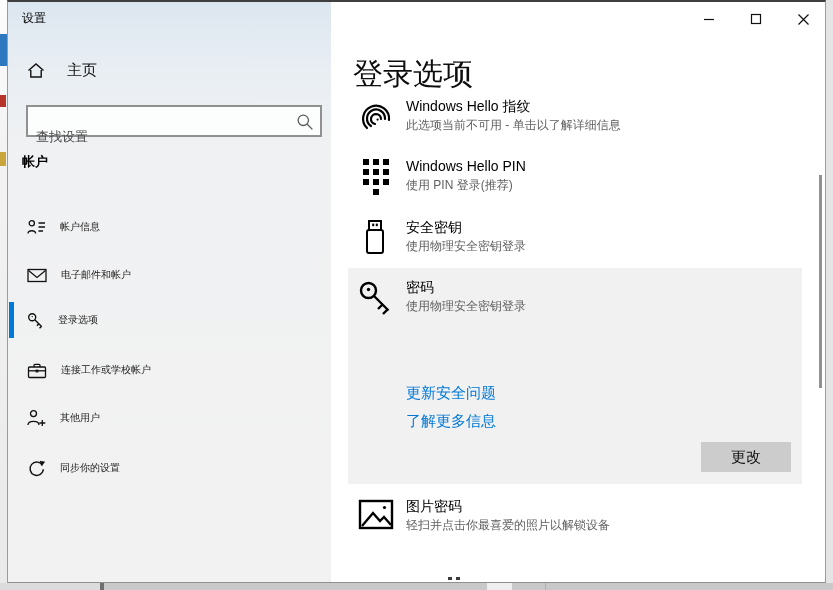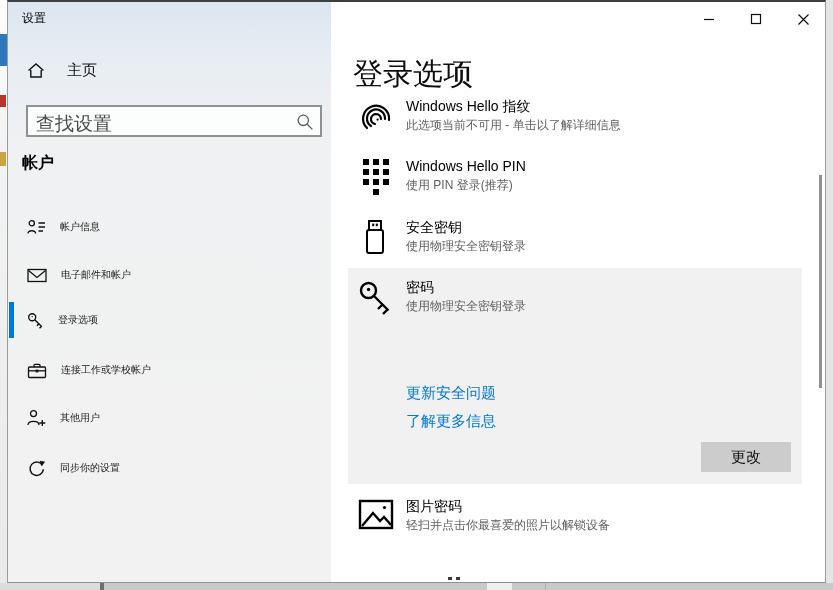--- a/index.html
+++ b/index.html
@@ -31,26 +31,26 @@
 
   .win-controls .wc{position:absolute;top:6px;width:34px;height:22px;border:0;background:transparent;
                     padding:0;display:flex;align-items:center;justify-content:center;cursor:pointer;}
   .wc.min{left:684px;} .wc.max{left:731px;} .wc.close{left:778px;}
 
   
   .home-row{position:absolute;left:19px;top:55px;height:26px;display:flex;align-items:center;cursor:pointer;}
   .home-row .lbl{margin-left:22px;font-size:15px;color:#111;}
   .searchbox{position:absolute;left:18px;top:103px;width:296px;height:32px;box-sizing:border-box;
              border:2px solid #909090;background:#fcfdfd;}
-  .searchbox input{position:absolute;left:0;top:3px;width:100%;height:100%;border:0;outline:none;
-                   background:transparent;font-family:inherit;font-size:19px;color:#222;
+  .searchbox input{position:absolute;left:0;top:15px;width:100%;height:100%;border:0;outline:none;
+                   background:transparent;font-family:inherit;font-size:13px;color:#222;
                    padding:0 26px 0 8px;box-sizing:border-box;}
   .searchbox input::placeholder{color:#4a4a4a;opacity:1;}
   .searchbox .sicon{position:absolute;right:6px;top:6px;}
-  .section-h{position:absolute;left:14px;top:151px;font-size:16px;font-weight:bold;color:#000;}
+  .section-h{position:absolute;left:14px;top:151px;font-size:13px;font-weight:bold;color:#000;}
 
   .srow{position:absolute;left:0;width:322px;height:44px;display:flex;align-items:center;
         padding-left:19px;box-sizing:border-box;cursor:pointer;}
   .srow .lbl{margin-left:14px;font-size:10px;color:#1b1b1b;}
   .srow .accent{position:absolute;left:1px;top:4px;width:5px;height:36px;background:#0078d7;}
 
   
   .page-title{position:absolute;left:345px;top:53px;font-size:30px;font-weight:400;color:#0d0d0d;
               margin:0;line-height:38px;}
   .opt{position:absolute;left:343px;width:450px;height:44px;cursor:pointer;}

